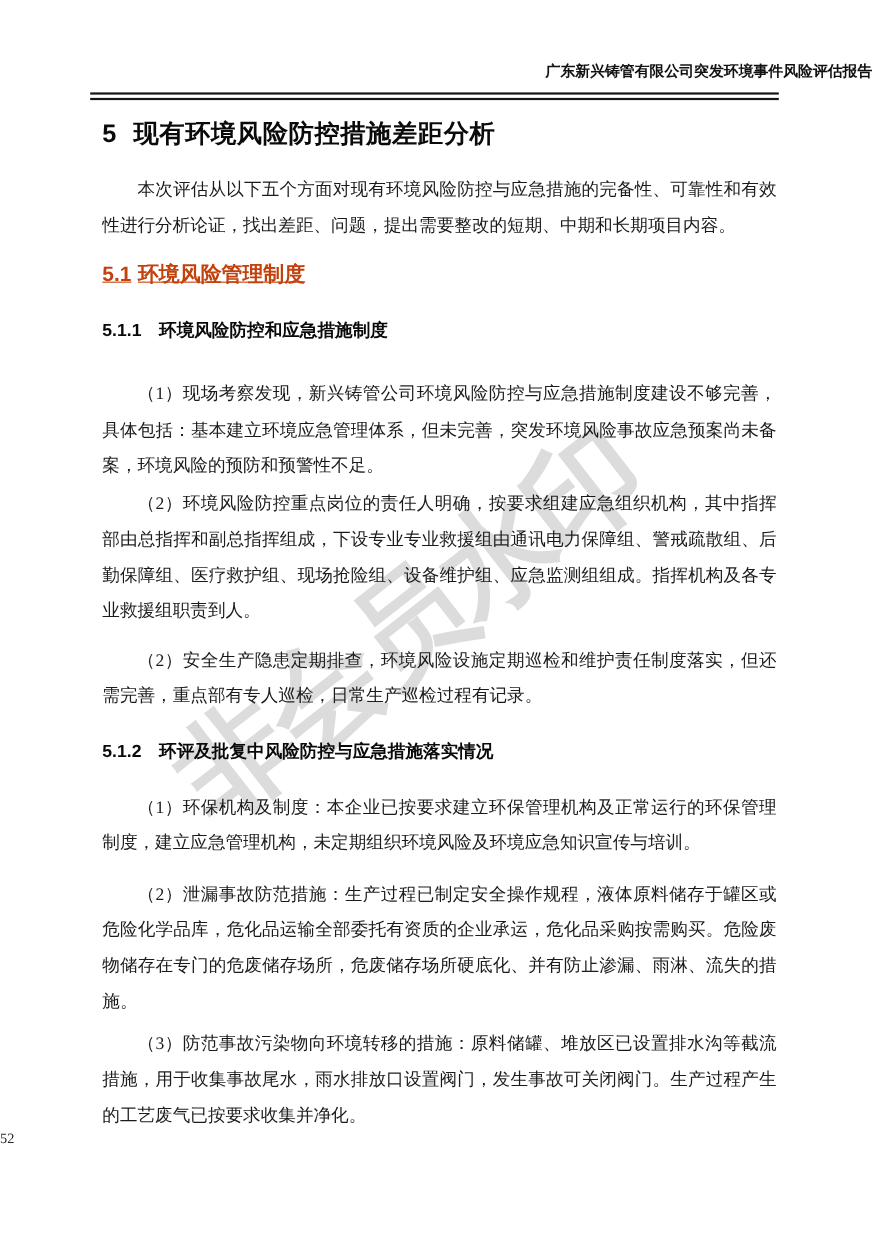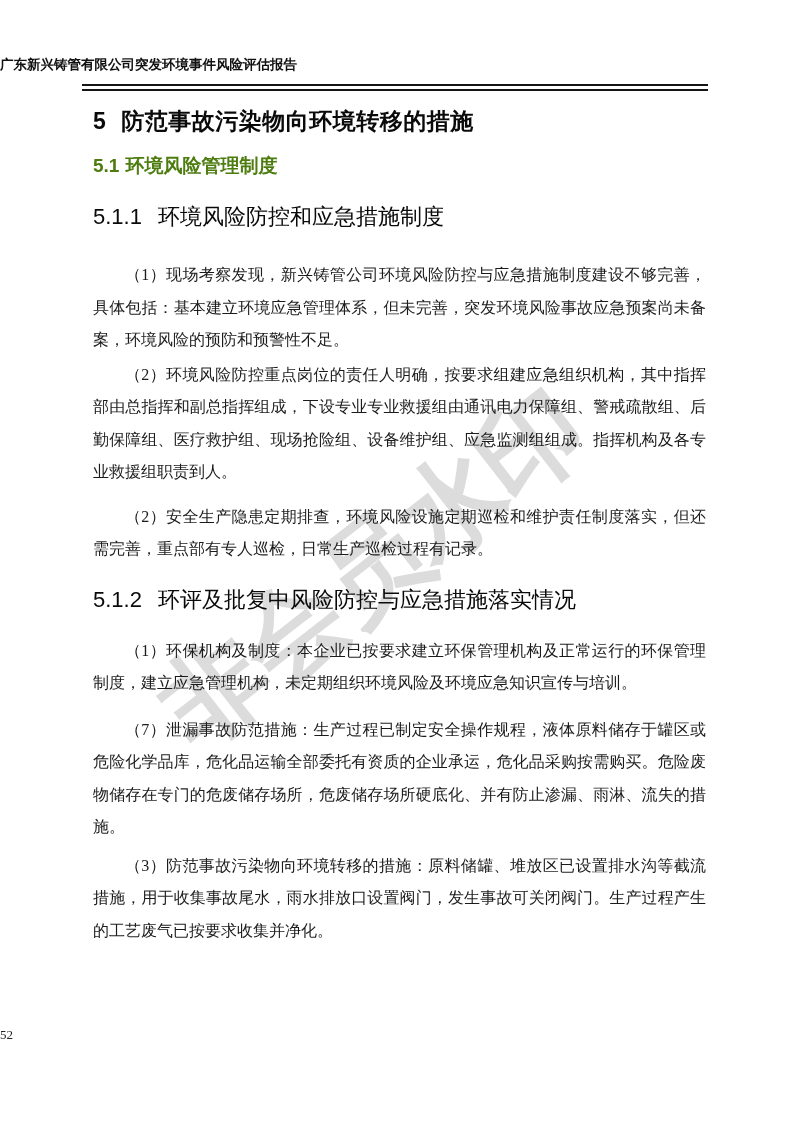--- a/index.html
+++ b/index.html
@@ -30,21 +30,21 @@
     white-space: nowrap;
     z-index: 0;
     user-select: none;
   }
   
   .header-title {
     position: absolute;
     top: 56px;
     left: 0;
     right: 0;
-    text-align: left;
+    text-align: right;
     font-family: "Liberation Sans", "DejaVu Sans", sans-serif;
     font-weight: 700;
     font-size: 13.5px;
     color: #111111;
     z-index: 1;
   }
   .double-rule {
     position: absolute;
     top: 84px;
     left: 82px;
@@ -71,27 +71,28 @@
     color: #0a0a0a;
     letter-spacing: 0.5px;
   }
   h1.chapter .num { margin-right: 15px; }
   h2.section {
     margin: 15px 0 0 0;
     font-family: "Liberation Sans", "DejaVu Sans", sans-serif;
     font-weight: 700;
     font-size: 19px;
     line-height: 26px;
-    color: #4d7c0f;
+    color: #c2410c;
+    text-decoration: underline;
   }
   h2.section .num { margin-right: 6px; }
   h3.subsection {
     font-family: "Liberation Sans", "DejaVu Sans", sans-serif;
-    font-weight: 400;
-    font-size: 22px;
+    font-weight: 700;
+    font-size: 16px;
     line-height: 23px;
     color: #0a0a0a;
     margin: 0;
   }
   h3.subsection .num { margin-right: 16px; }
   #h-511 { margin-top: 26px; }
   #h-512 { margin-top: 22px; }
   p.body {
     margin: 12px 0 0 0;
     font-size: 16px;
@@ -125,23 +126,24 @@
 
   <div class="watermark">非会员水印</div>
 
   <div class="header-title">广东新兴铸管有限公司突发环境事件风险评估报告</div>
 
   <div class="double-rule"></div>
 
   <div class="content">
 
     <h1 class="chapter">
-      <span class="num">5</span><span>防范事故污染物向环境转移的措施</span>
+      <span class="num">5</span><span>现有环境风险防控措施差距分析</span>
     </h1>
 
+    <p class="body" id="p-intro">本次评估从以下五个方面对现有环境风险防控与应急措施的完备性、可靠性和有效性进行分析论证，找出差距、问题，提出需要整改的短期、中期和长期项目内容。</p>
 
     <h2 class="section">
       <span class="num">5.1</span><span>环境风险管理制度</span>
     </h2>
 
     <h3 class="subsection" id="h-511">
       <span class="num">5.1.1</span><span>环境风险防控和应急措施制度</span>
     </h3>
 
     <p class="body" id="p-511-1">（1）现场考察发现，新兴铸管公司环境风险防控与应急措施制度建设不够完善，具体包括：基本建立环境应急管理体系，但未完善，突发环境风险事故应急预案尚未备案，环境风险的预防和预警性不足。</p>
@@ -149,21 +151,21 @@
     <p class="body" id="p-511-2">（2）环境风险防控重点岗位的责任人明确，按要求组建应急组织机构，其中指挥部由总指挥和副总指挥组成，下设专业专业救援组由通讯电力保障组、警戒疏散组、后勤保障组、医疗救护组、现场抢险组、设备维护组、应急监测组组成。指挥机构及各专业救援组职责到人。</p>
 
     <p class="body" id="p-511-3">（2）安全生产隐患定期排查，环境风险设施定期巡检和维护责任制度落实，但还需完善，重点部有专人巡检，日常生产巡检过程有记录。</p>
 
     <h3 class="subsection" id="h-512">
       <span class="num">5.1.2</span><span>环评及批复中风险防控与应急措施落实情况</span>
     </h3>
 
     <p class="body" id="p-512-1">（1）环保机构及制度：本企业已按要求建立环保管理机构及正常运行的环保管理制度，建立应急管理机构，未定期组织环境风险及环境应急知识宣传与培训。</p>
 
-    <p class="body" id="p-512-2">（7）泄漏事故防范措施：生产过程已制定安全操作规程，液体原料储存于罐区或危险化学品库，危化品运输全部委托有资质的企业承运，危化品采购按需购买。危险废物储存在专门的危废储存场所，危废储存场所硬底化、并有防止渗漏、雨淋、流失的措施。</p>
+    <p class="body" id="p-512-2">（2）泄漏事故防范措施：生产过程已制定安全操作规程，液体原料储存于罐区或危险化学品库，危化品运输全部委托有资质的企业承运，危化品采购按需购买。危险废物储存在专门的危废储存场所，危废储存场所硬底化、并有防止渗漏、雨淋、流失的措施。</p>
 
     <p class="body" id="p-512-3">（3）防范事故污染物向环境转移的措施：原料储罐、堆放区已设置排水沟等截流措施，用于收集事故尾水，雨水排放口设置阀门，发生事故可关闭阀门。生产过程产生的工艺废气已按要求收集并净化。</p>
 
   </div>
 
   <div class="page-number">52</div>
 
 </div>
 
 </body></html>

